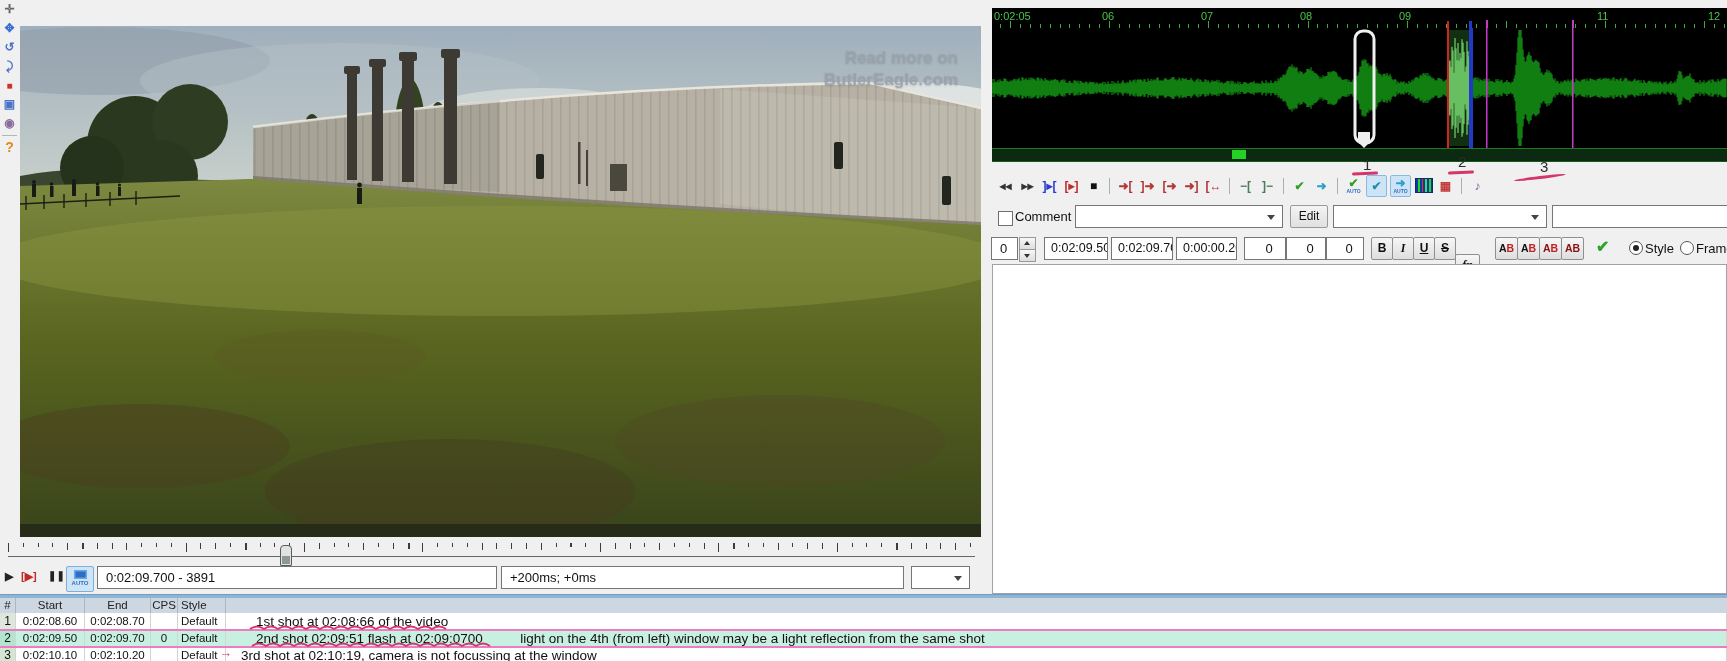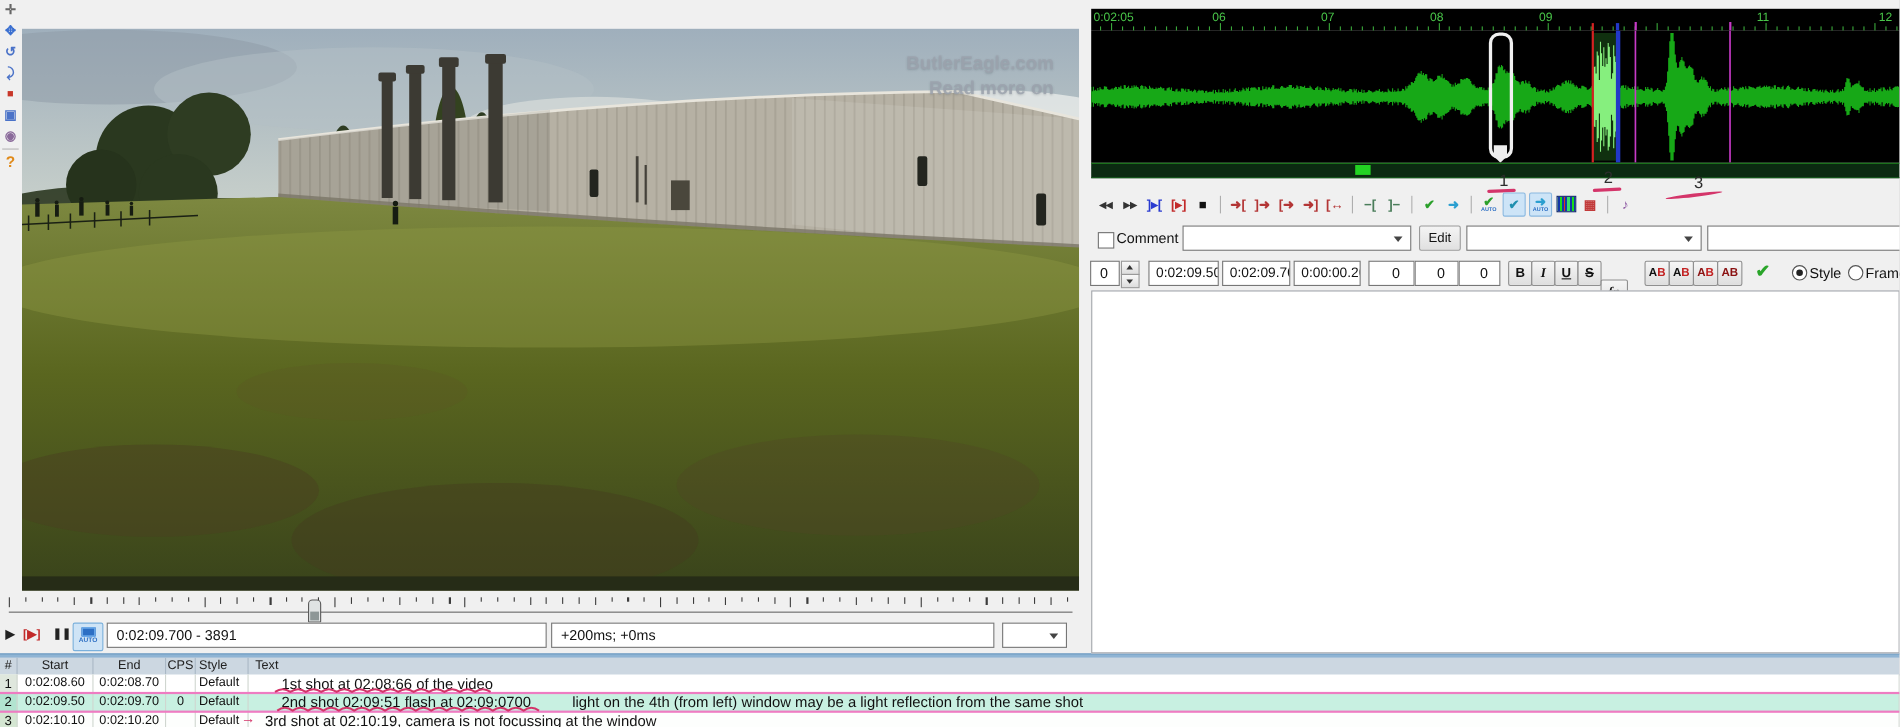--- a/index.html
+++ b/index.html
@@ -202,22 +202,22 @@
       <rect x="76" y="160" width="3.5" height="10"></rect>
         <circle cx="77.5" cy="158" r="1.8"></circle>
       <rect x="98" y="161" width="3" height="9"></rect>
         <circle cx="99.5" cy="159" r="1.6"></circle>
       <rect x="337" y="162" width="5" height="16"></rect>
         <circle cx="339.5" cy="159" r="2.4"></circle>
     </g>
   </svg>
 
   <div id="watermark" class="abs">
+    <div>Read more on</div>
     <div>ButlerEagle.com</div>
-    <div>Read more on</div>
   </div>
 
   <div id="seekbar" class="abs">
     <div id="seek-ticks">
         <div class="stick" style="left: 8px; top: 5px; height: 9px;"></div>
         <div class="stick" style="left: 22.8px; top: 5px; height: 4px;"></div>
         <div class="stick" style="left: 37.6px; top: 5px; height: 4px;"></div>
         <div class="stick" style="left: 52.4px; top: 5px; height: 4px;"></div>
         <div class="stick" style="left: 67.2px; top: 5px; height: 7px;"></div>
         <div class="stick" style="left: 82px; top: 5px; height: 6px; width: 2px;"></div>
@@ -537,21 +537,20 @@
   <span class="lbl" style="left:1696px;top:241px;">Frame</span>
 
   <div id="textarea" class="abs"></div>
 
   <div id="grid-header" class="abs">
     <div class="hcell" style="width:15px;">#</div>
     <div class="hcell" style="width:68px;">Start</div>
     <div class="hcell" style="width:65px;">End</div>
     <div class="hcell" style="width:26px;">CPS</div>
     <div class="hcell" style="width:44px;text-align:left;padding-left:3px;">Style</div>
-    <div class="hcell" style="flex:1;text-align:left;padding-left:6px;border-right:none;">Text</div>
   </div>
 
   <div class="grow" style="top:613px;background:#fff;">
     <div class="gcell c-num" style="background:#dfe7dd;">1</div>
     <div class="gcell c-start">0:02:08.60</div>
     <div class="gcell c-end">0:02:08.70</div>
     <div class="gcell c-cps"></div>
     <div class="gcell c-style">Default</div>
     <div class="gcell c-text">        1st shot at 02:08:66 of the video</div>
   </div>

